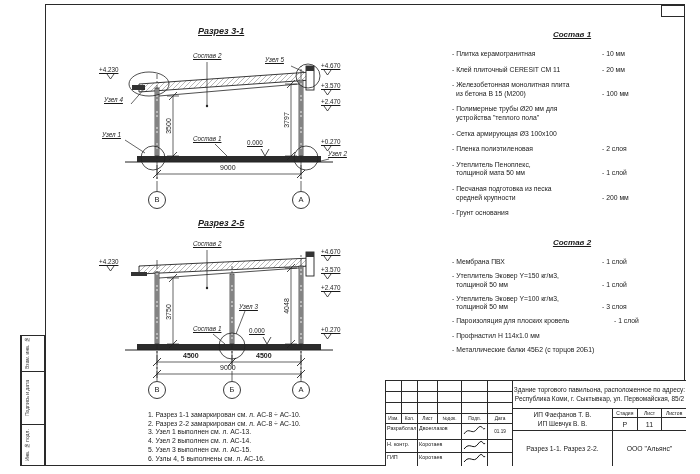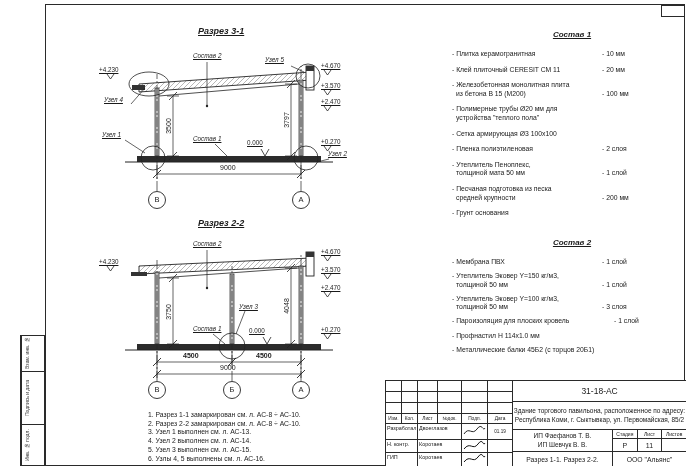--- a/index.html
+++ b/index.html
@@ -226,21 +226,21 @@
       <line x1="150" y1="95" x2="141" y2="118" stroke="#222" stroke-width="0.7"></line>
 
       <path d="M168,121 L172,128 L176,121" fill="none" stroke="#222" stroke-width="0.8"></path>
 
       <path d="M12,50 l3.5,5 l3.5,-5" fill="none" stroke="#222" stroke-width="0.8"></path>
       <path d="M229,40 l3.5,5 l3.5,-5" fill="none" stroke="#222" stroke-width="0.8"></path>
       <path d="M229,58 l3.5,5 l3.5,-5" fill="none" stroke="#222" stroke-width="0.8"></path>
       <path d="M229,76 l3.5,5 l3.5,-5" fill="none" stroke="#222" stroke-width="0.8"></path>
       <path d="M229,118 l3.5,5 l3.5,-5" fill="none" stroke="#222" stroke-width="0.8"></path>
     </svg>
-    <span class="p t-sec" style="left:103px;top:2px;">Разрез 2-2</span>
+    <span class="p t-sec" style="left:103px;top:2px;">Разрез 2-5</span>
     <span class="p lbl" style="left:98px;top:24px;">Состав 2</span>
     <span class="p mark" style="left:4px;top:42px;">+4.230</span>
     <span class="p lbl" style="left:144px;top:87px;">Узел 3</span>
     <span class="p lbl" style="left:98px;top:109px;">Состав 1</span>
     <span class="p mark" style="left:154px;top:111px;">0.000</span>
     <span class="p vdim" style="left:73px;top:96px;">3750</span>
     <span class="p vdim" style="left:191px;top:90px;">4048</span>
     <span class="p dim" style="left:88px;top:136px;font-weight:bold;">4500</span>
     <span class="p dim" style="left:161px;top:136px;font-weight:bold;">4500</span>
     <span class="p dim" style="left:125px;top:148px;">9000</span>
@@ -417,21 +417,20 @@
       <div class="r-sign">
         <div class="s1">ГИП</div>
         <div class="s2">Коротаев</div>
         <div class="s3"><svg width="24" height="12">
               <path d="M2,9 C8,1 11,11 16,4 S21,7 23,3" stroke="#111" stroke-width="1" fill="none"></path>
             </svg></div>
         <div class="s4"></div>
       </div>
     </div>
     <div class="tb-right">
-      <div class="rA">31-18-АС</div>
       <div class="rB">
         <span>Здание торгового павильона, расположенное по адресу:</span>
         <span>Республика Коми, г. Сыктывкар, ул. Первомайская, 85/2</span>
       </div>
       <div class="rC">
         <div class="clients">
           <span>ИП Фаефанов Т. В.</span>
           <span>ИП Шевчук В. В.</span>
         </div>
         <div class="slk">

